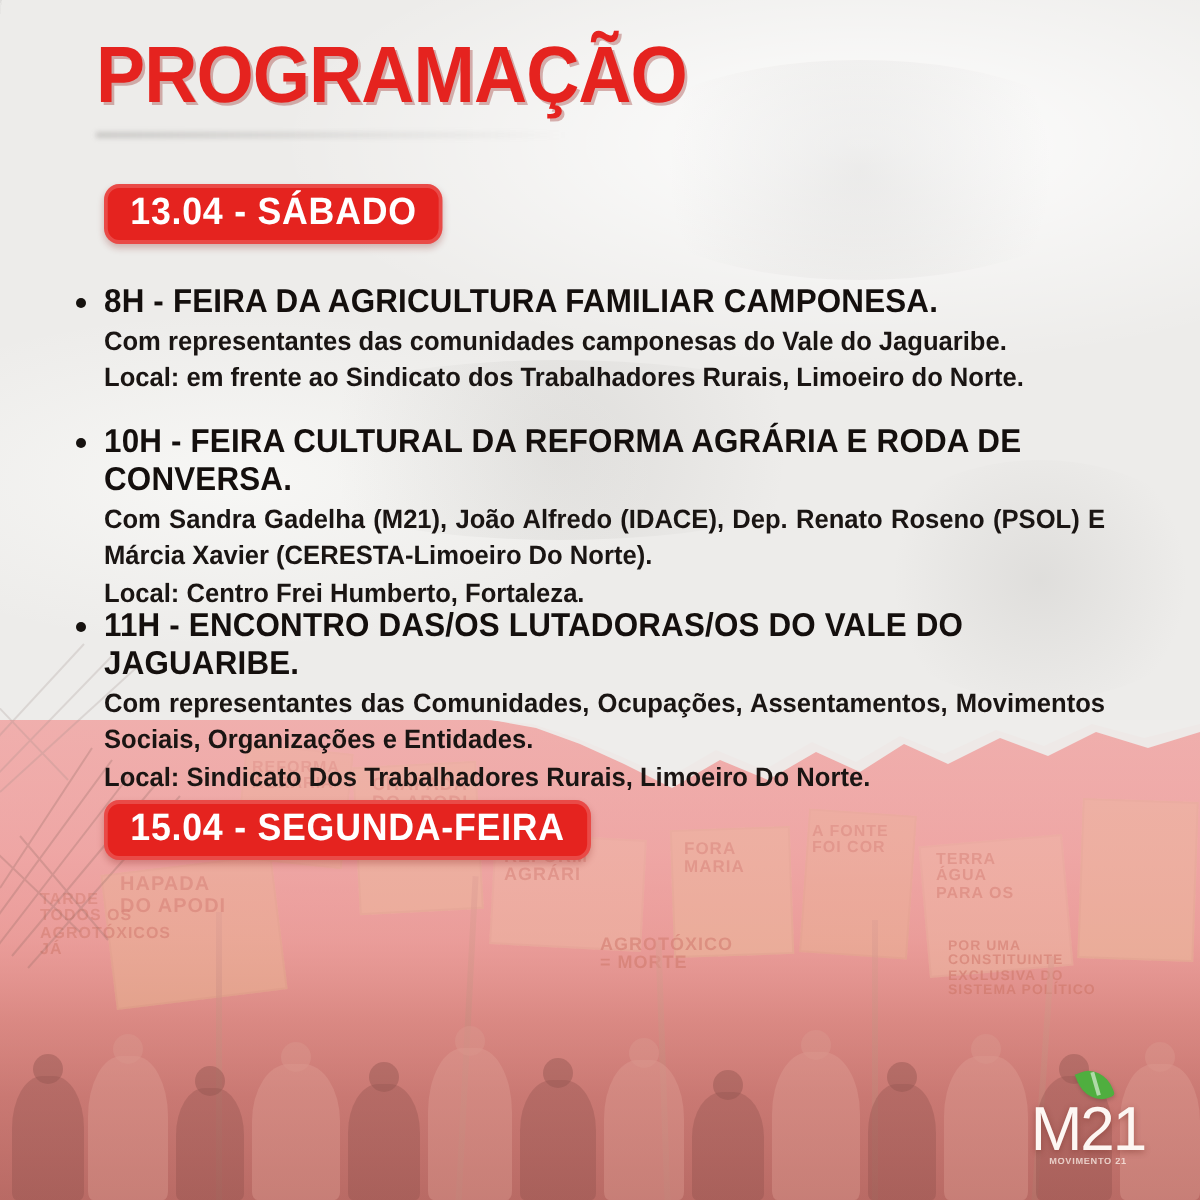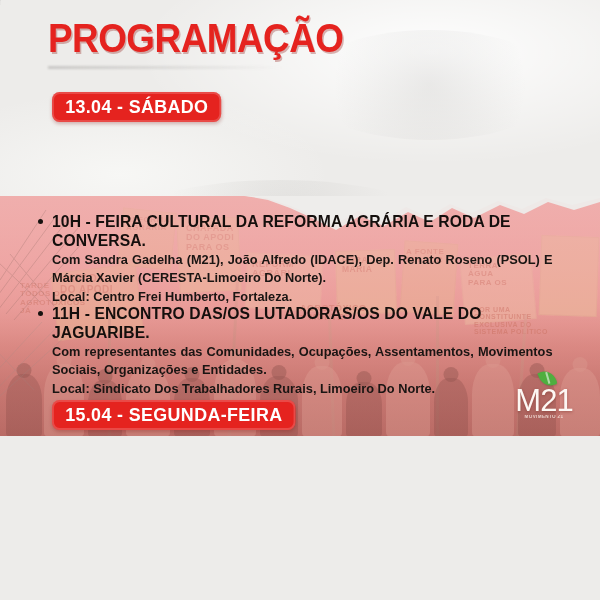--- a/index.html
+++ b/index.html
@@ -6,21 +6,21 @@
   html,body{margin:0;padding:0;}
   body{
     width:600px;height:600px;overflow:hidden;
     font-family:"Liberation Sans", sans-serif;
     background:#edecea;
     position:relative;
   }
 
   
   #poster{
-    position:relative;width:600px;height:436px;overflow:hidden;
+    position:relative;width:600px;height:600px;overflow:hidden;
     background:#eeedeb;
   }
 
   
   .paper-texture{
     position:absolute;inset:0;
     background:
       radial-gradient(ellipse 420px 160px at 72% 12%, rgba(255,255,255,.95) 0%, rgba(255,255,255,0) 70%),
       radial-gradient(ellipse 300px 120px at 20% 40%, rgba(248,248,246,.9) 0%, rgba(248,248,246,0) 70%),
       linear-gradient(118deg, rgba(0,0,0,.035) 0 1px, rgba(0,0,0,0) 1px 9px),
@@ -284,20 +284,26 @@
     </g>
   </svg>
 
   <div class="content">
 
     <div class="title">PROGRAMAÇÃO</div>
     <div class="title-rule"></div>
 
     <div class="date-badge" id="badge-1">13.04 - SÁBADO</div>
 
+    <div class="event" id="event-1">
+      <span class="bullet"></span>
+      <h3>8H - FEIRA DA AGRICULTURA FAMILIAR CAMPONESA.</h3>
+      <p>Com representantes das comunidades camponesas do Vale do Jaguaribe.</p>
+      <p>Local: em frente ao Sindicato dos Trabalhadores Rurais, Limoeiro do Norte.</p>
+    </div>
 
     <div class="event" id="event-2">
       <span class="bullet"></span>
       <h3>10H - FEIRA CULTURAL DA REFORMA AGRÁRIA E RODA DE CONVERSA.</h3>
       <p class="justify">Com Sandra Gadelha (M21), João Alfredo (IDACE), Dep. Renato Roseno (PSOL) E Márcia Xavier (CERESTA-Limoeiro Do Norte).</p>
       <p>Local: Centro Frei Humberto, Fortaleza.</p>
     </div>
 
     <div class="event" id="event-3">
       <span class="bullet"></span>

